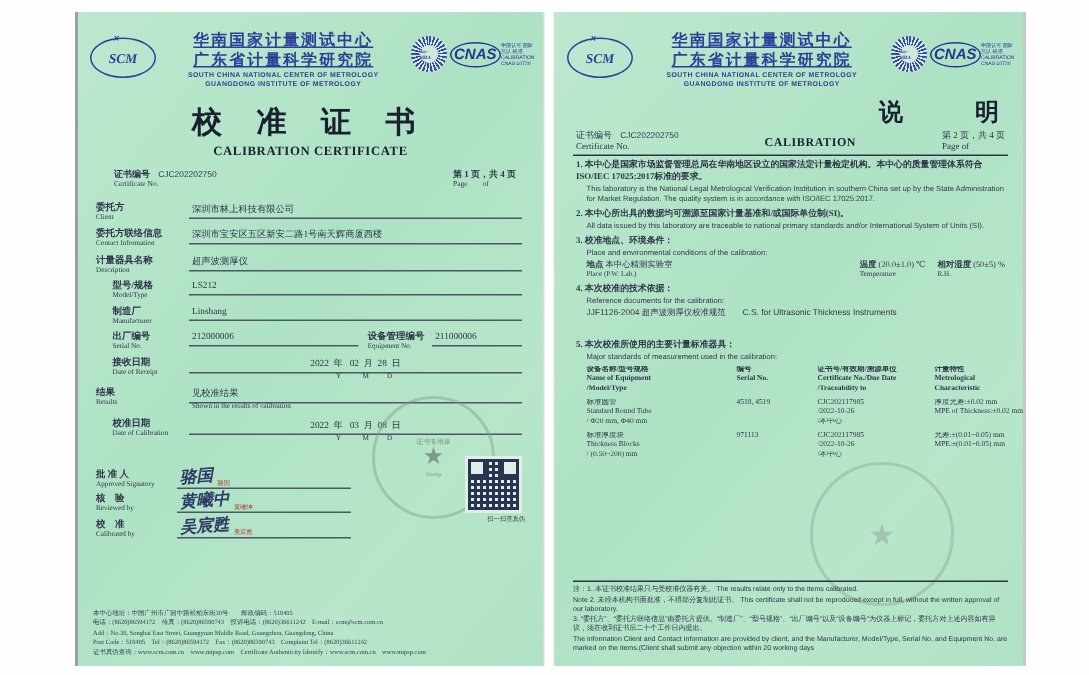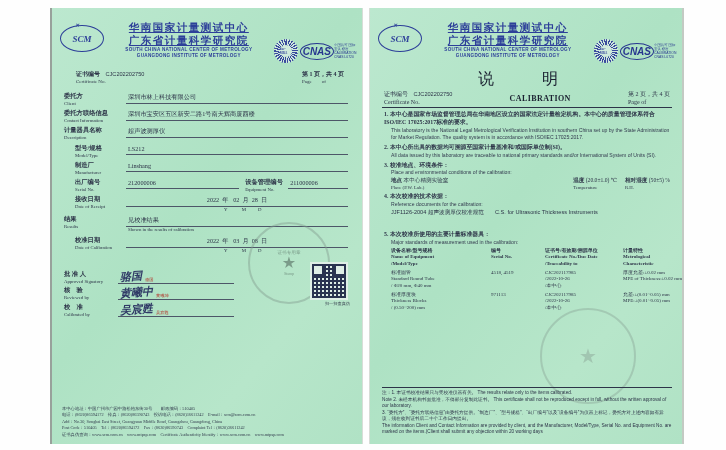--- a/index.html
+++ b/index.html
@@ -10,21 +10,21 @@
   .page.left{left:52px;width:310px;box-shadow:-2px 0 0 #98a19b,1px 0 0 #d7ddd7;}
   .page.right{left:370px;width:312px;box-shadow:-1px 0 0 #d7ddd7,2px 0 0 #c3cac3;}
   
   .hdr{display:flex;align-items:flex-start;padding:13px 6px 0 8px;}
   .scm{width:42px;height:25px;border:1.4px solid #2d3f99;border-radius:50%;display:flex;align-items:center;justify-content:center;
        color:#2d3f99;font-style:italic;font-weight:bold;font-size:9px;margin-top:4px;flex:none;position:relative;}
   .scm::before{content:"✕";position:absolute;top:-4px;left:14px;font-size:5px;background:inherit;color:#2d3f99;}
   .org{flex:1;text-align:center;padding-top:1px;}
   .org .cn{color:#2d3f99;font-weight:bold;font-size:10.5px;letter-spacing:1.5px;line-height:1.2;text-decoration:underline;}
   .org .en{color:#2d3f99;font-weight:bold;font-size:4.6px;letter-spacing:.3px;line-height:1.3;font-family:"Liberation Sans",sans-serif;}
-  .logos{display:flex;align-items:center;gap:2px;flex:none;margin-top:18px;}
+  .logos{display:flex;align-items:center;gap:2px;flex:none;margin-top:3px;}
   .ilac{width:24px;height:24px;border-radius:50%;flex:none;
         background:repeating-conic-gradient(#3a4a9e 0 7deg,#cfe9dc 7deg 14deg);position:relative;}
   .ilac i{position:absolute;inset:6px;background:#cfe9dc;border-radius:50%;display:flex;align-items:center;justify-content:center;
         font-style:normal;font-size:3.2px;color:#3a4a9e;font-weight:bold;}
   .cnasbox{display:flex;align-items:center;}
   .cnas{position:relative;color:#27358f;font-weight:bold;font-style:italic;font-size:10px;font-family:"Liberation Sans",sans-serif;
         padding:4px 3px;}
   .cnas::before{content:"";position:absolute;inset:1px 0;border:1.2px solid #27358f;border-radius:50%;}
   .cnaside{font-size:3.4px;color:#27358f;line-height:1.25;font-family:"Liberation Sans",sans-serif;width:22px;}
   
@@ -62,21 +62,21 @@
   .stampseal .t2{font-size:4px;}
   .qr{position:absolute;right:16px;top:8px;width:34px;height:34px;background:
       repeating-linear-gradient(0deg,#2a3350 0 2px,transparent 2px 4px),
       repeating-linear-gradient(90deg,#2a3350 0 2px,#dfeee6 2px 4px);outline:2px solid #dfeee6;}
   .qr::before,.qr::after{content:"";position:absolute;width:8px;height:8px;border:2px solid #2a3350;background:#dfeee6;}
   .qr::before{left:0;top:0;} .qr::after{right:0;top:0;}
   .qrcap{position:absolute;right:12px;top:45px;font-size:4.2px;color:#3a4452;}
   
   .foot{position:absolute;left:10px;right:8px;bottom:6px;font-size:4.3px;line-height:1.5;color:#333d4e;}
   
-  .dirtitle{margin-top:6px;text-align:center;font-size:16px;font-weight:normal;letter-spacing:16px;padding-left:0;color:#1a2030;}
+  .dirtitle{margin-top:6px;text-align:right;font-size:16px;font-weight:bold;letter-spacing:16px;padding-left:0;color:#1a2030;}
   .dirrow{display:flex;justify-content:space-between;align-items:flex-end;padding:0 12px 2px 14px;font-size:6px;}
   .diren{font-size:8px;font-weight:bold;letter-spacing:.4px;margin-bottom:2px;color:#1a2030;}
   .hrline{border-top:1.3px solid #2d3448;margin:0 10px 3px 12px;}
   .paras{padding:0 12px 0 14px;}
   .para{margin-bottom:3.4px;}
   .pcn{font-size:5.9px;font-weight:bold;line-height:1.35;}
   .pen{font-size:5.1px;line-height:1.3;padding-left:7px;font-family:"Liberation Sans",sans-serif;color:#323a4e;}
   .envrow{display:flex;padding-left:7px;margin-top:1px;font-size:5.6px;gap:8px;}
   .envrow .lab{font-weight:bold;}
   .envrow .sub{font-size:4.8px;font-weight:normal;}
@@ -112,20 +112,22 @@
         <div class="ilac">
             <i>ilac-MRA</i>
           </div>
         <div class="cnasbox">
           <span class="cnas">CNAS</span>
           <span class="cnaside">中国认可 国际互认 校准 CALIBRATION CNAS L0720</span>
         </div>
       </div>
     </div>
 
+    <div class="title-cn">校 准 证 书</div>
+    <div class="title-en">CALIBRATION CERTIFICATE</div>
 
     <div class="certrow">
       <div>
         <span class="cn">证书编号</span>
         <span class="certno">CJC202202750</span>
         <div class="en">Certificate No.</div>
       </div>
       <div style="text-align:left;">
         <span class="cn">第 1 页，共 4 页</span>
         <div class="en">Page        of</div>

